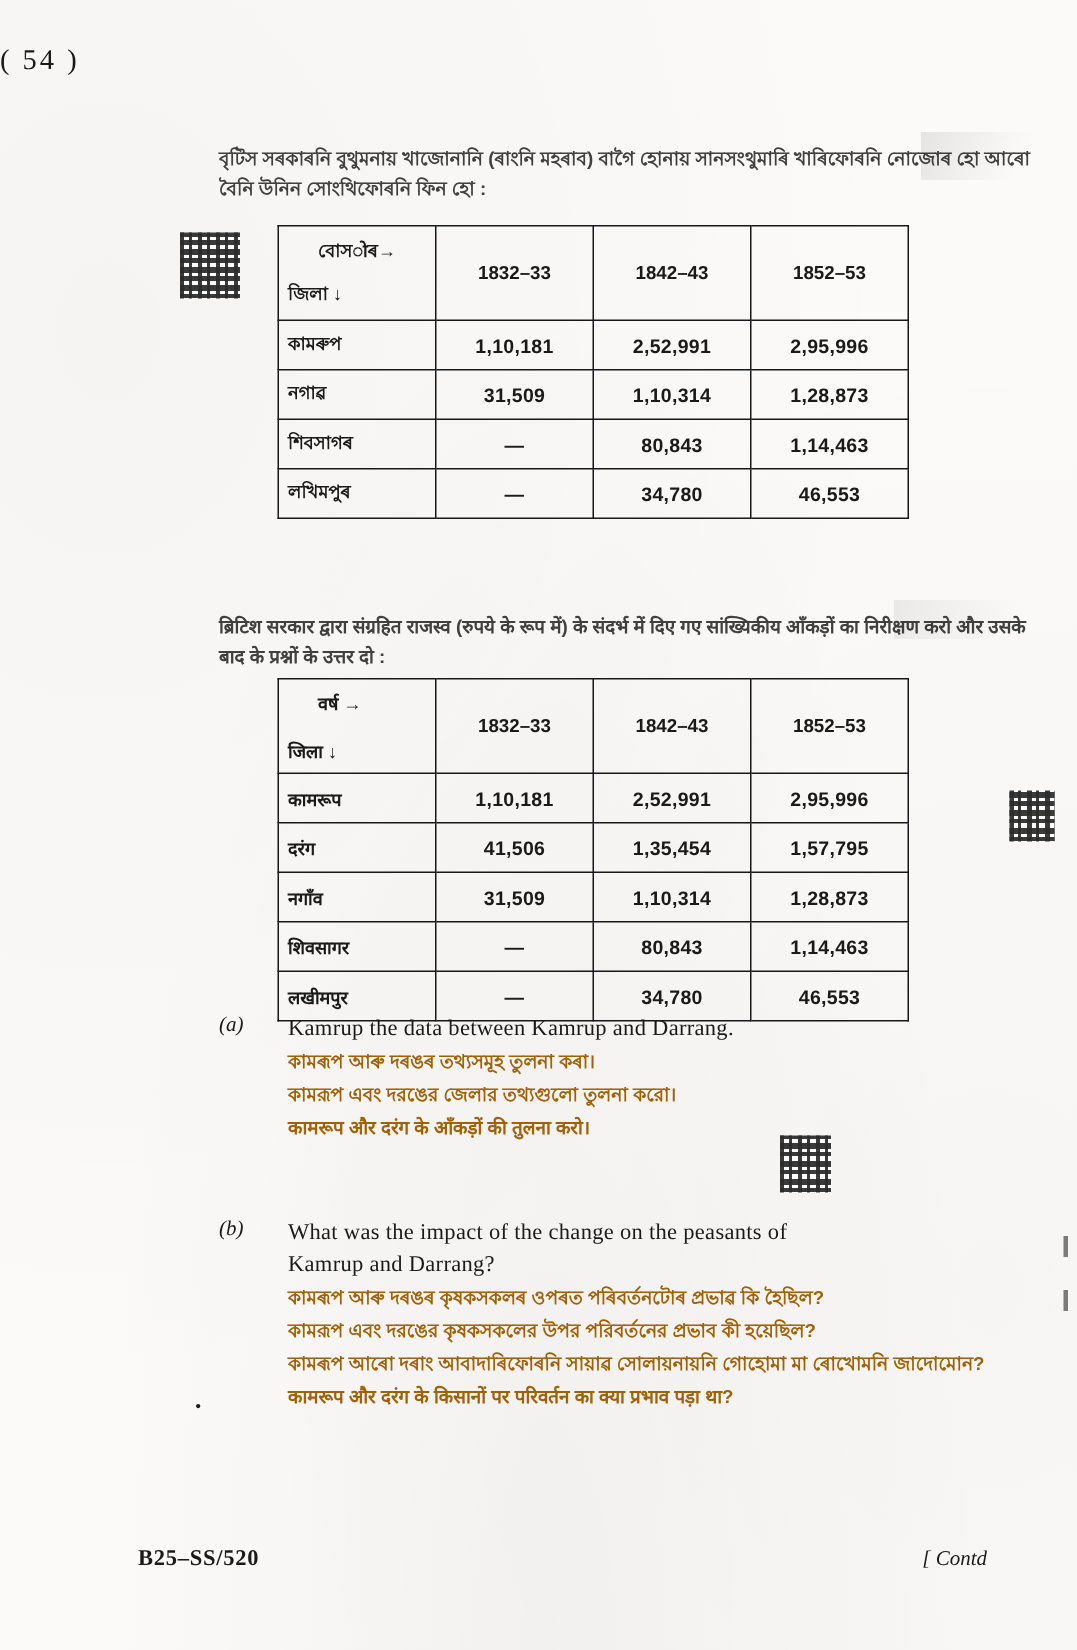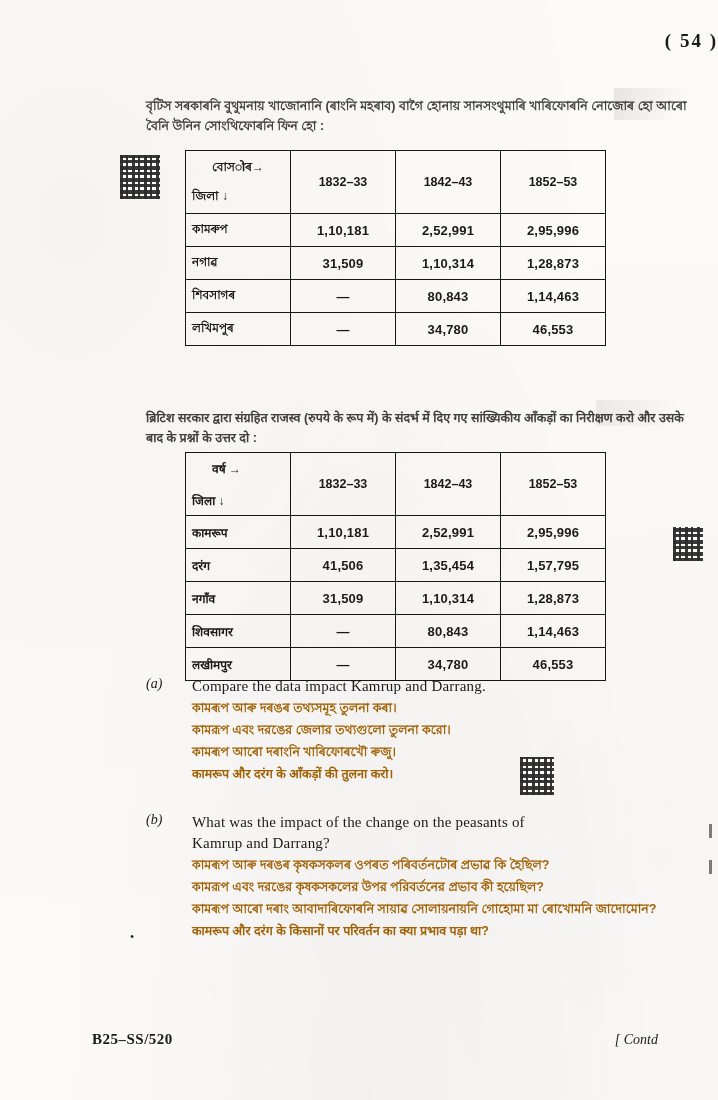--- a/index.html
+++ b/index.html
@@ -30,23 +30,23 @@
       radial-gradient(ellipse at 92% 78%, rgba(0,0,0,0.02), rgba(0,0,0,0) 55%),
       radial-gradient(ellipse at 50% 100%, rgba(0,0,0,0.03), rgba(0,0,0,0) 60%);
     pointer-events: none;
   }
 
   .page-number {
     position: absolute;
     top: 30px;
     left: 0;
     right: 0;
-    text-align: right;
+    text-align: left;
     font-size: 19px;
-    font-weight: bold;
+    font-weight: normal;
     letter-spacing: 2px;
     font-family: "Liberation Serif", serif;
   }
 
   .intro {
     position: absolute;
     font-family: "Liberation Sans", sans-serif;
     font-weight: bold;
     font-size: 12.5px;
     line-height: 20px;
@@ -312,24 +312,23 @@
       <td class="num">34,780</td>
       <td class="num">46,553</td>
     </tr>
   </tbody>
     </table>
 
   <div class="qa" id="qa-a">
     <div class="qa-row">
       <div class="qa-label">(a)</div>
       <div class="qa-body">
-        <div class="line-en">Compare the data impact Kamrup and Darrang.</div>
+        <div class="line-en">Kamrup the data between Kamrup and Darrang.</div>
         <div class="line-in">কামৰূপ আৰু দৰঙৰ তথ্যসমূহ তুলনা কৰা।</div>
         <div class="line-in">কামরূপ এবং দরঙের জেলার তথ্যগুলো তুলনা করো।</div>
-        <div class="line-in">কামৰূপ আৰো দৰাংনি খাৰিফোৰখৌ ৰুজু।</div>
         <div class="line-in">कामरूप और दरंग के आँकड़ों की तुलना करो।</div>
       </div>
     </div>
   </div>
 
   <div class="qr" id="qr-3"></div>
 
   <div class="qa" id="qa-b">
     <div class="qa-row">
       <div class="qa-label">(b)</div>

